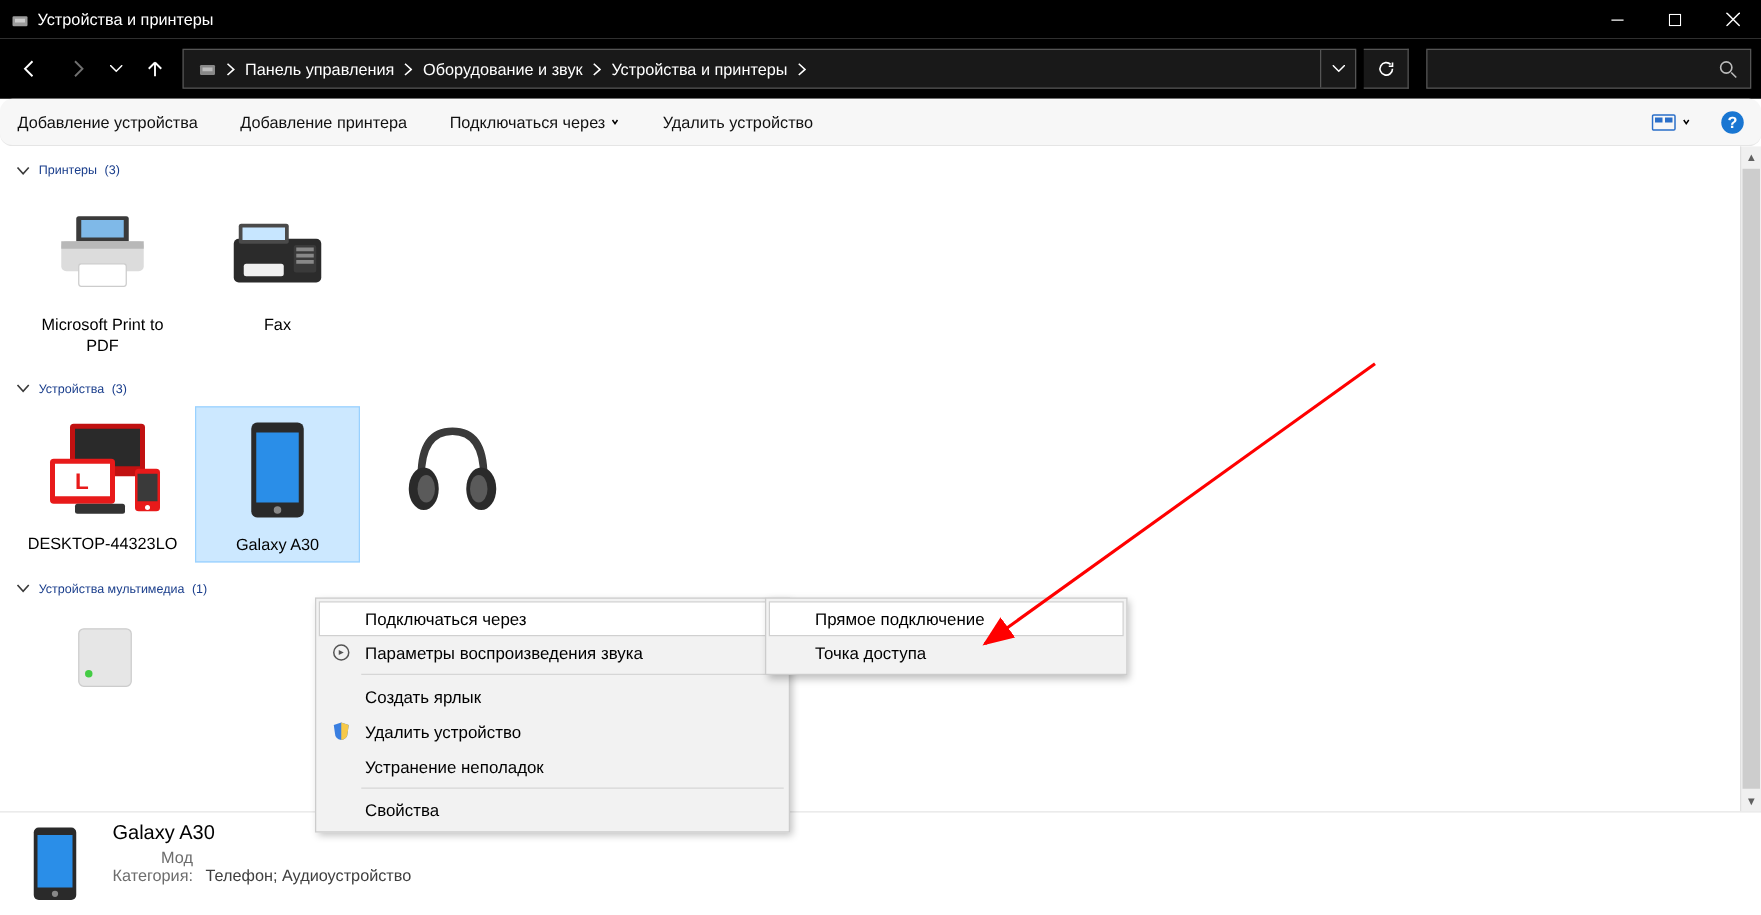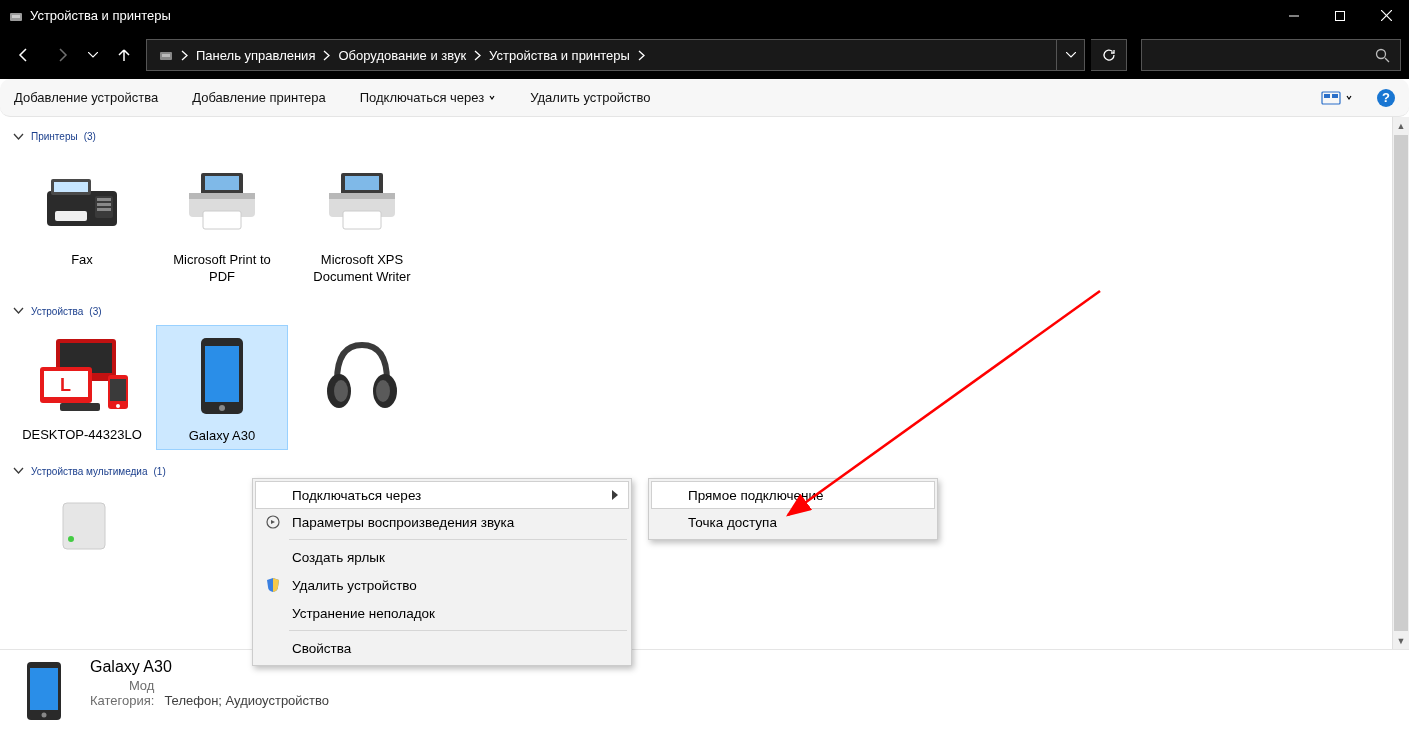--- a/index.html
+++ b/index.html
@@ -175,21 +175,21 @@
       border:1px solid #cccccc;
       box-shadow: 2px 3px 6px rgba(0,0,0,0.25);
       font-size:13.5px;
       color:#000000;
       padding:3px;
     }
     .cm-main {
       left:252px; top:478px; width:380px;
     }
     .cm-sub {
-      left:648px; top:478px; width:290px;
+      left:612px; top:478px; width:290px;
     }
     .cm-item {
       display:flex; align-items:center;
       padding:5px 10px 5px 36px;
       position:relative;
       height:28px;
     }
     .cm-item.hovered {
       background:#ffffff;
       border:1px solid #d0d0d0;
@@ -346,58 +346,46 @@
   <div class="group-header">
     <span class="chev">
         <svg width="11" height="8">
           <path d="M1 1 L5.5 6 L10 1" fill="none" stroke="#3a3a3a" stroke-width="1.3"></path>
         </svg>
       </span>
     <span>Принтеры</span>
     <span>(3)</span>
   </div>
   <div class="items-row">
+    <div class="device-item">
+      <div class="icon-box">
+        <svg width="90" height="80" viewBox="0 0 90 80">
+          <rect x="24" y="12" width="42" height="22" rx="2" fill="#3a3a3a"></rect>
+          <rect x="28" y="15" width="34" height="14" fill="#7fb9e8"></rect>
+          <rect x="12" y="32" width="66" height="24" rx="4" fill="#dcdcdc"></rect>
+          <rect x="12" y="32" width="66" height="6" fill="#b8b8b8"></rect>
+          <rect x="26" y="50" width="38" height="18" rx="2" fill="#ffffff" stroke="#cccccc"></rect>
+        </svg>
+      </div>
+      <div class="device-label">Microsoft Print to PDF</div>
+    </div>
     <div class="device-item">
       <div class="icon-box">
         <svg width="90" height="80" viewBox="0 0 90 80">
           <rect x="10" y="30" width="70" height="35" rx="4" fill="#2b2b2b"></rect>
           <rect x="14" y="18" width="40" height="16" rx="2" fill="#4a4a4a"></rect>
           <rect x="17" y="21" width="34" height="10" fill="#c7e6ff"></rect>
           <rect x="58" y="35" width="18" height="22" rx="2" fill="#3a3a3a"></rect>
           <rect x="18" y="50" width="32" height="10" rx="2" fill="#f0f0f0"></rect>
           <rect x="60" y="37" width="14" height="3" fill="#888"></rect>
             <rect x="60" y="42" width="14" height="3" fill="#888"></rect>
             <rect x="60" y="47" width="14" height="3" fill="#888"></rect>
         </svg>
       </div>
       <div class="device-label">Fax</div>
-    </div>
-    <div class="device-item">
-      <div class="icon-box">
-        <svg width="90" height="80" viewBox="0 0 90 80">
-          <rect x="24" y="12" width="42" height="22" rx="2" fill="#3a3a3a"></rect>
-          <rect x="28" y="15" width="34" height="14" fill="#7fb9e8"></rect>
-          <rect x="12" y="32" width="66" height="24" rx="4" fill="#dcdcdc"></rect>
-          <rect x="12" y="32" width="66" height="6" fill="#b8b8b8"></rect>
-          <rect x="26" y="50" width="38" height="18" rx="2" fill="#ffffff" stroke="#cccccc"></rect>
-        </svg>
-      </div>
-      <div class="device-label">Microsoft Print to PDF</div>
-    </div>
-    <div class="device-item">
-      <div class="icon-box">
-        <svg width="90" height="80" viewBox="0 0 90 80">
-          <rect x="24" y="12" width="42" height="22" rx="2" fill="#3a3a3a"></rect>
-          <rect x="28" y="15" width="34" height="14" fill="#7fb9e8"></rect>
-          <rect x="12" y="32" width="66" height="24" rx="4" fill="#dcdcdc"></rect>
-          <rect x="12" y="32" width="66" height="6" fill="#b8b8b8"></rect>
-          <rect x="26" y="50" width="38" height="18" rx="2" fill="#ffffff" stroke="#cccccc"></rect>
-        </svg>
-      </div>
-      <div class="device-label">Microsoft XPS Document Writer</div>
     </div>
   </div>
 
   <div class="group-header">
     <span class="chev">
         <svg width="11" height="8">
           <path d="M1 1 L5.5 6 L10 1" fill="none" stroke="#3a3a3a" stroke-width="1.3"></path>
         </svg>
       </span>
     <span>Устройства</span>

